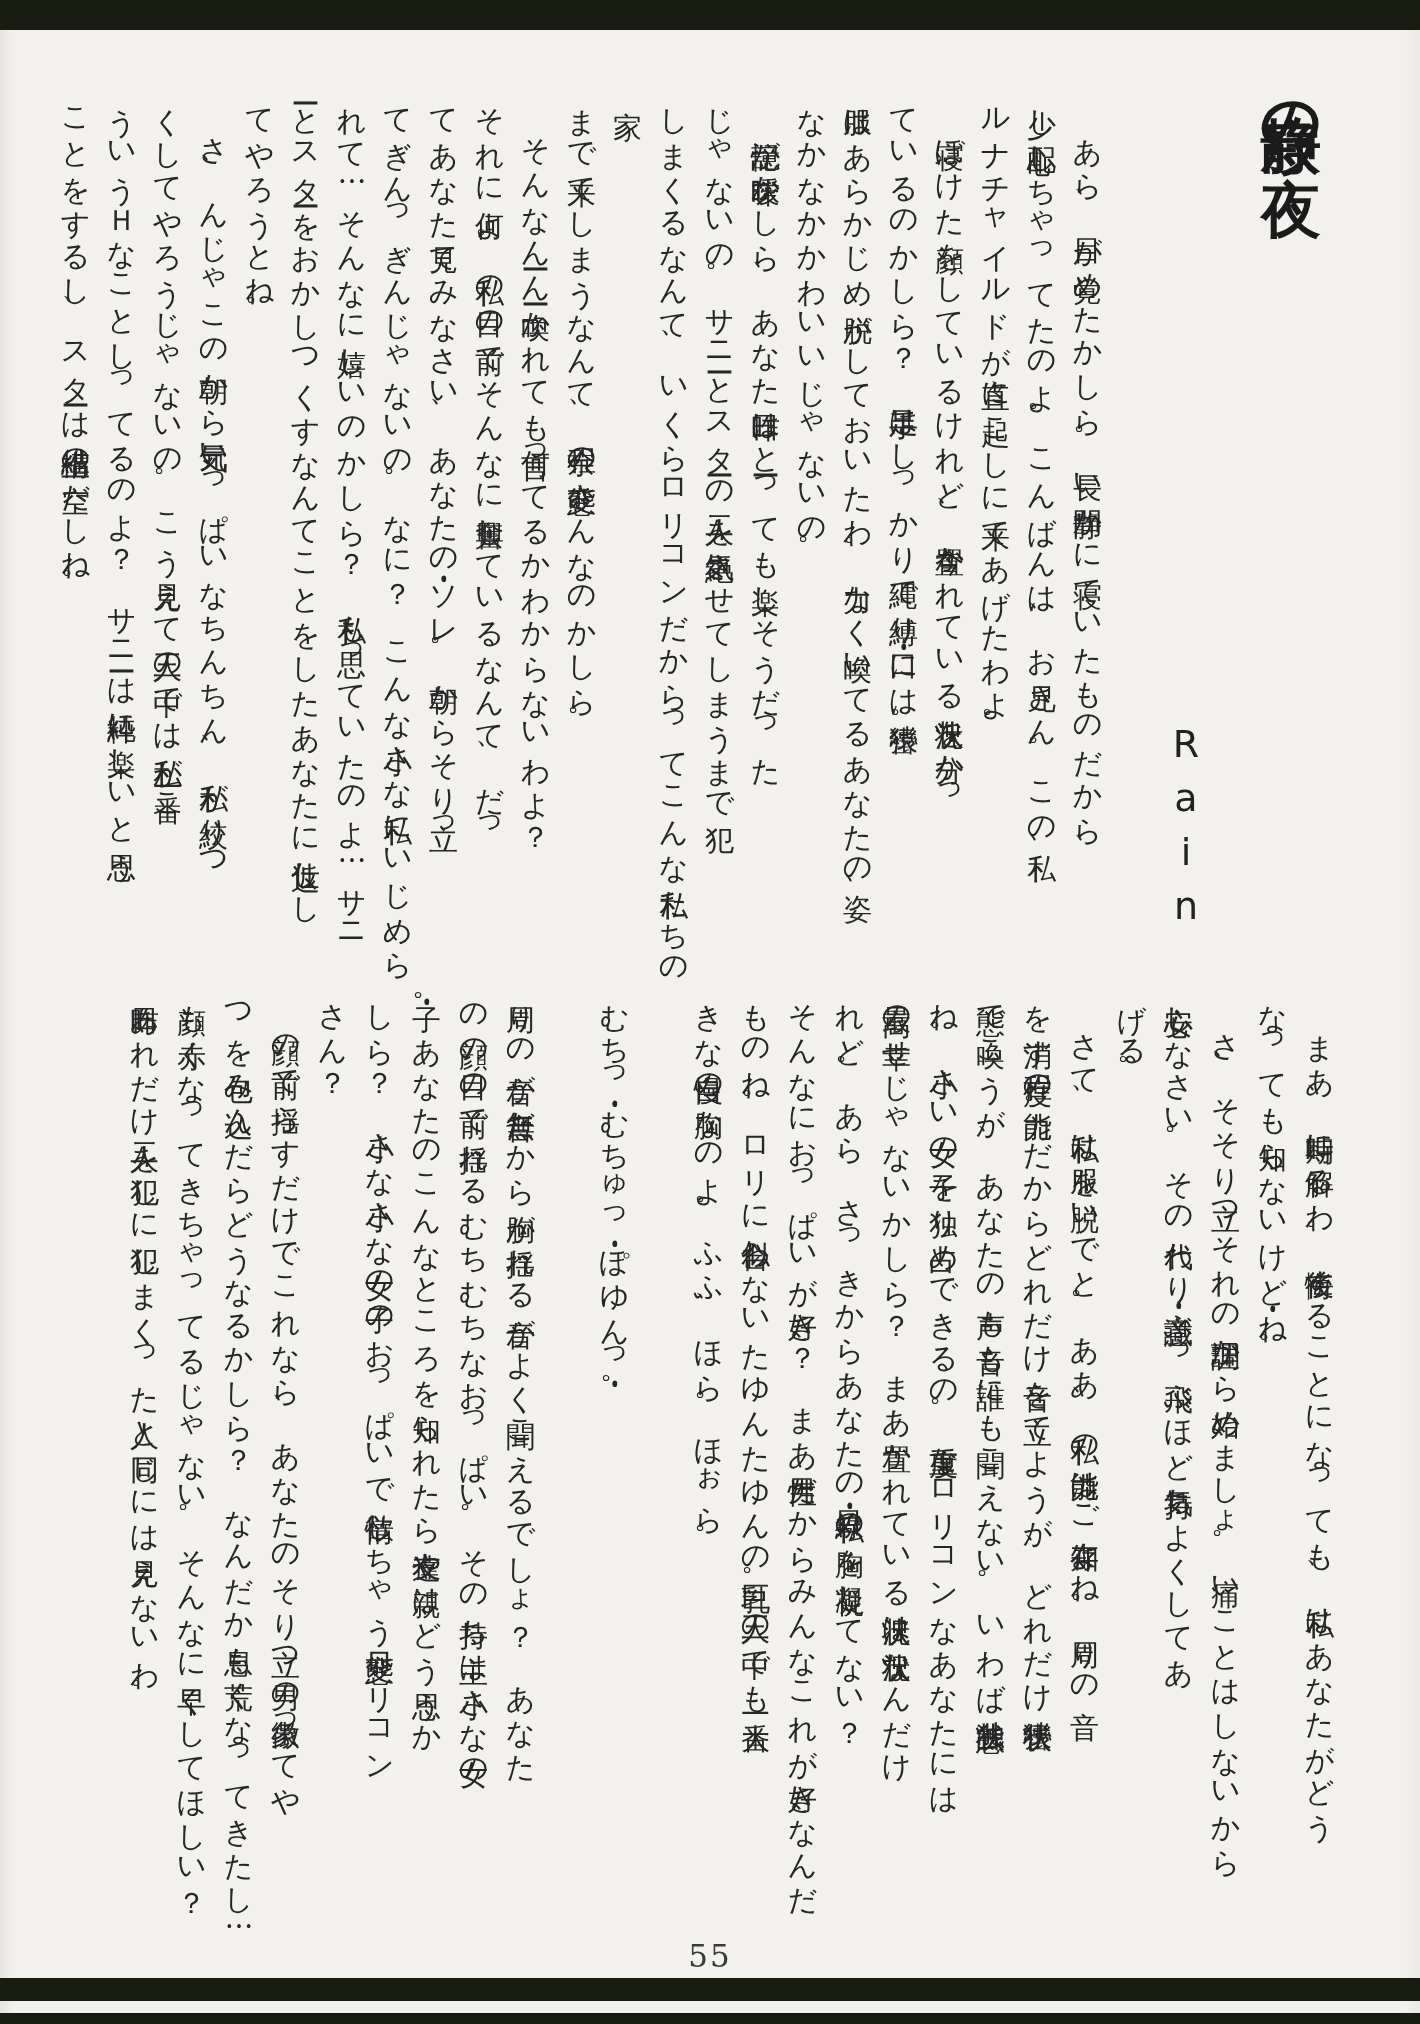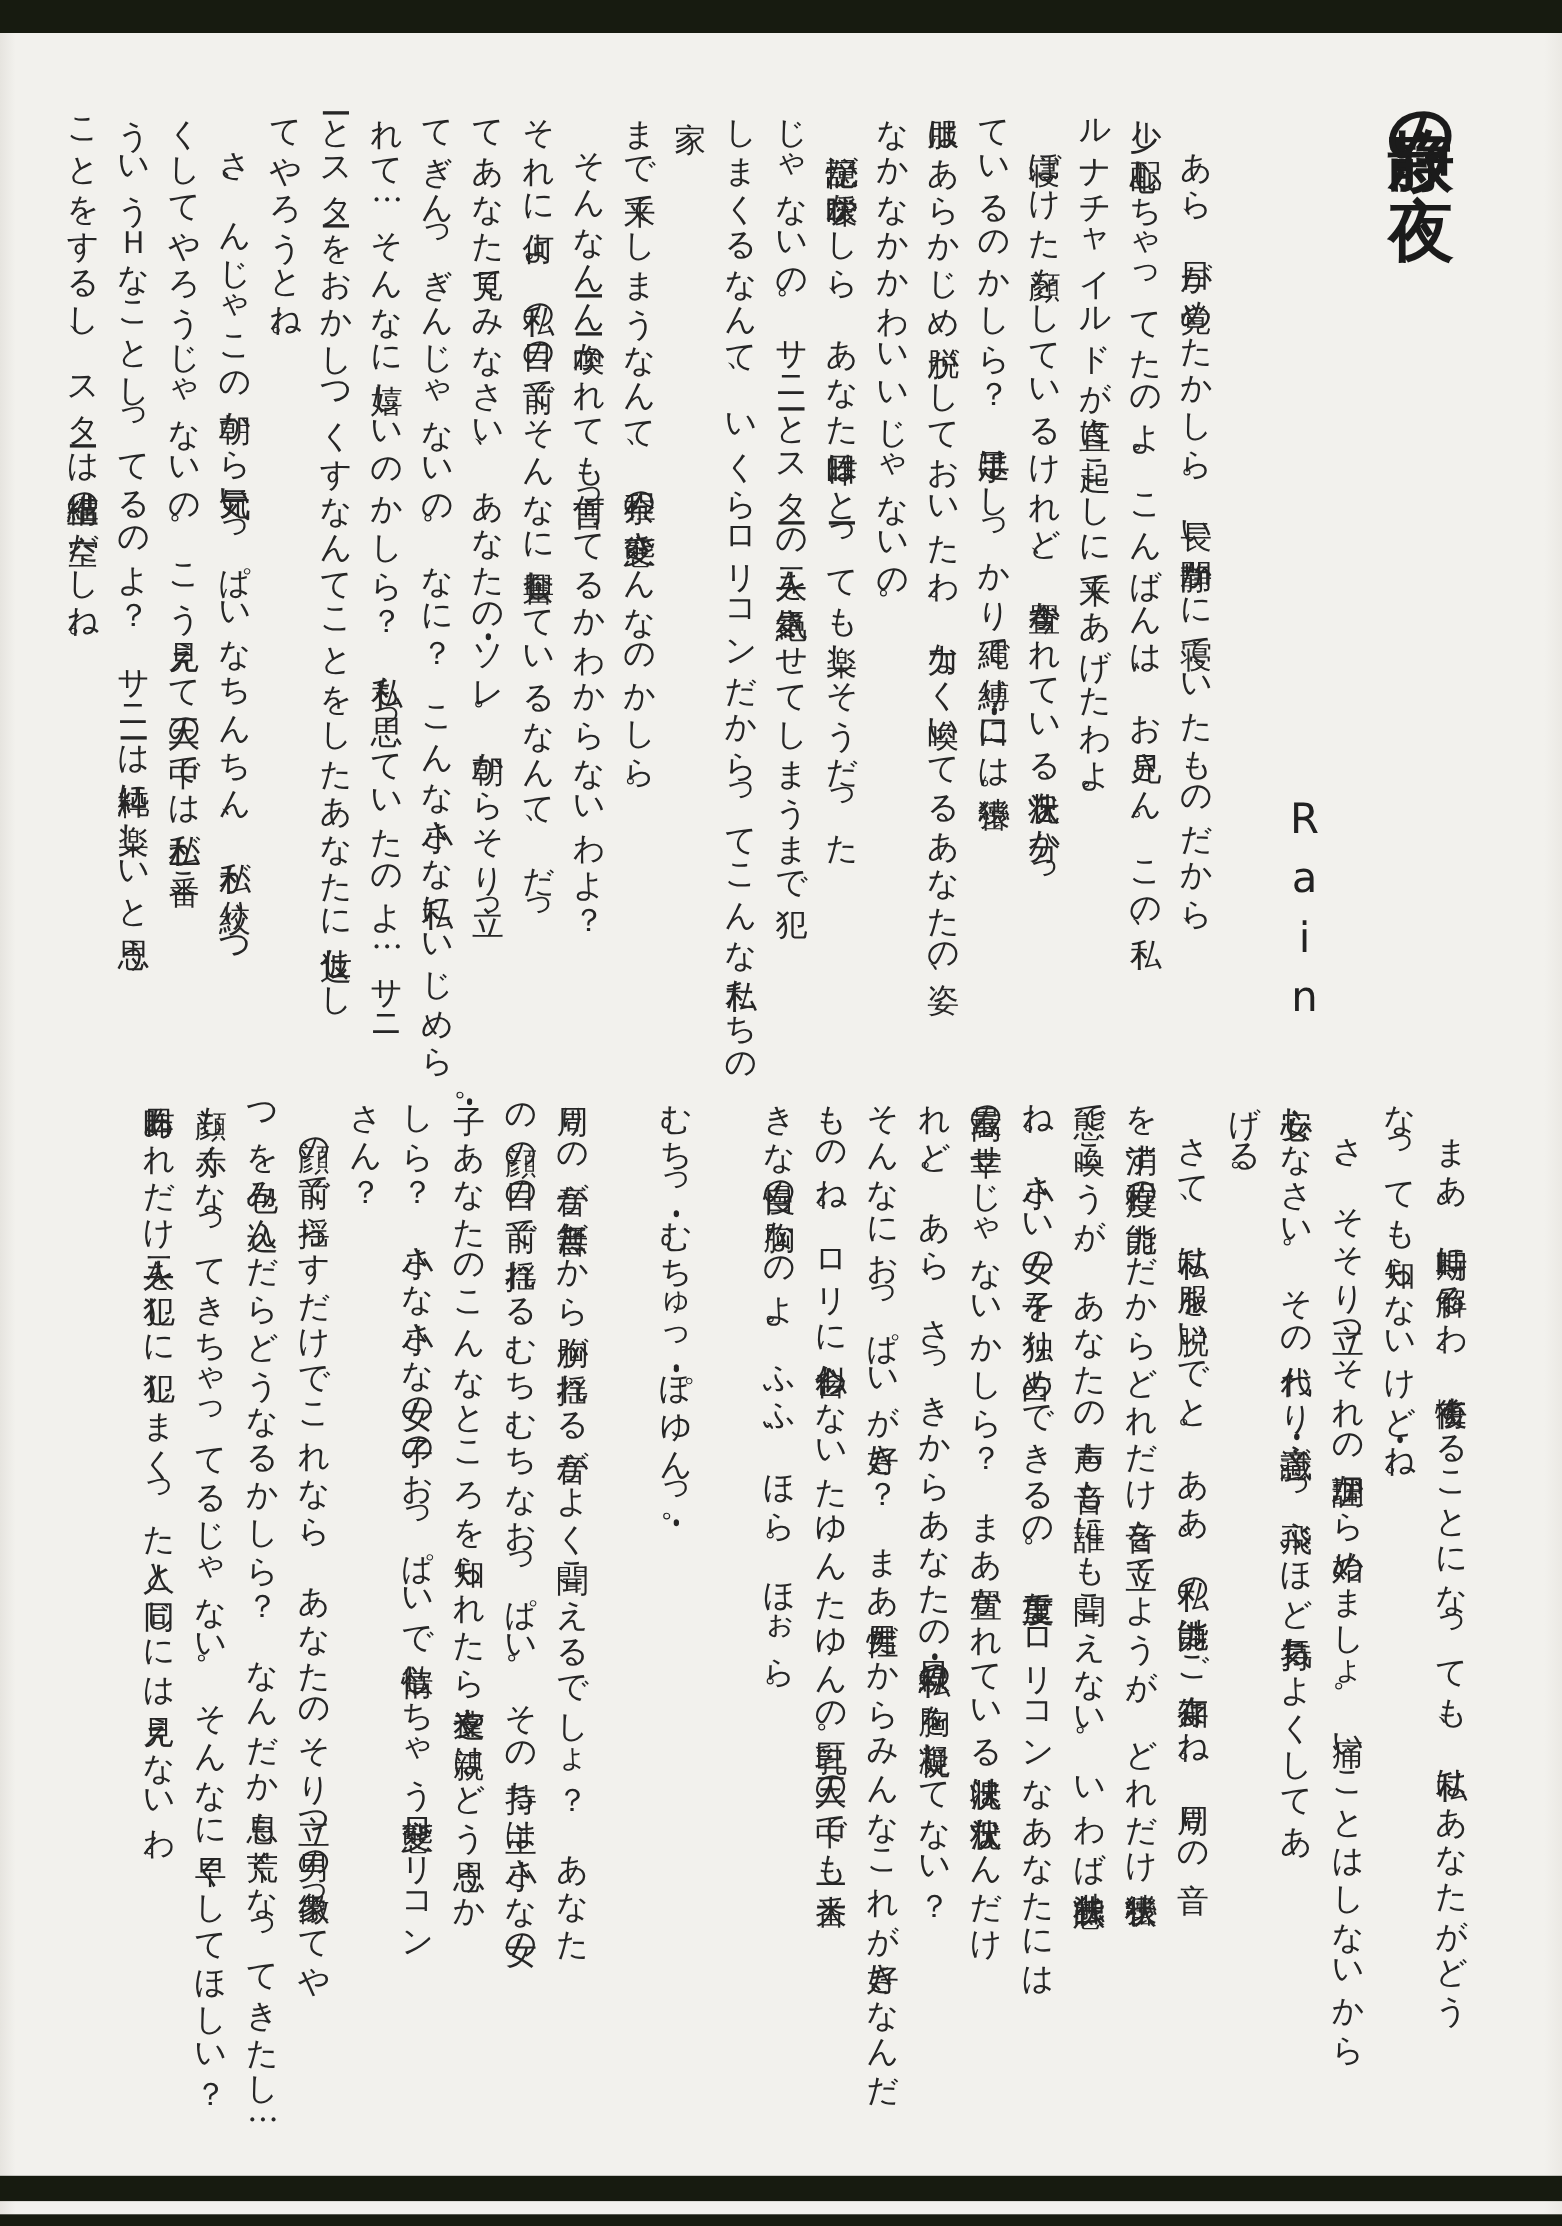--- a/index.html
+++ b/index.html
@@ -95,16 +95,17 @@
       <p>の顔の目の前で揺れるむちむちなおっぱい。その持ち主は小さな女の</p>
       <p>子・・・。あなたのこんなところを知られたら友達や親はどう思うか</p>
       <p>しら？　小さな小さな女の子のおっぱいで欲情しちゃう変態ロリコン</p>
       <p>さん？</p>
       <p>　顔の前で揺らすだけでこれなら、あなたのそり立つ男の象徴ってや</p>
       <p>つを包み込んだらどうなるかしら？　なんだか息も荒くなってきたし…</p>
       <p>顔も赤くなってきちゃってるじゃない。そんなに早くしてほしい？</p>
       <p>昨日あれだけ二人を犯しに犯しまくった人と同じには見えないわ。</p>
     </div>
 
+  <div class="pagenum">55</div>
 
   <div class="bar b1"></div>
   <div class="bar b2"></div>
 </div>
 
 </body></html>

